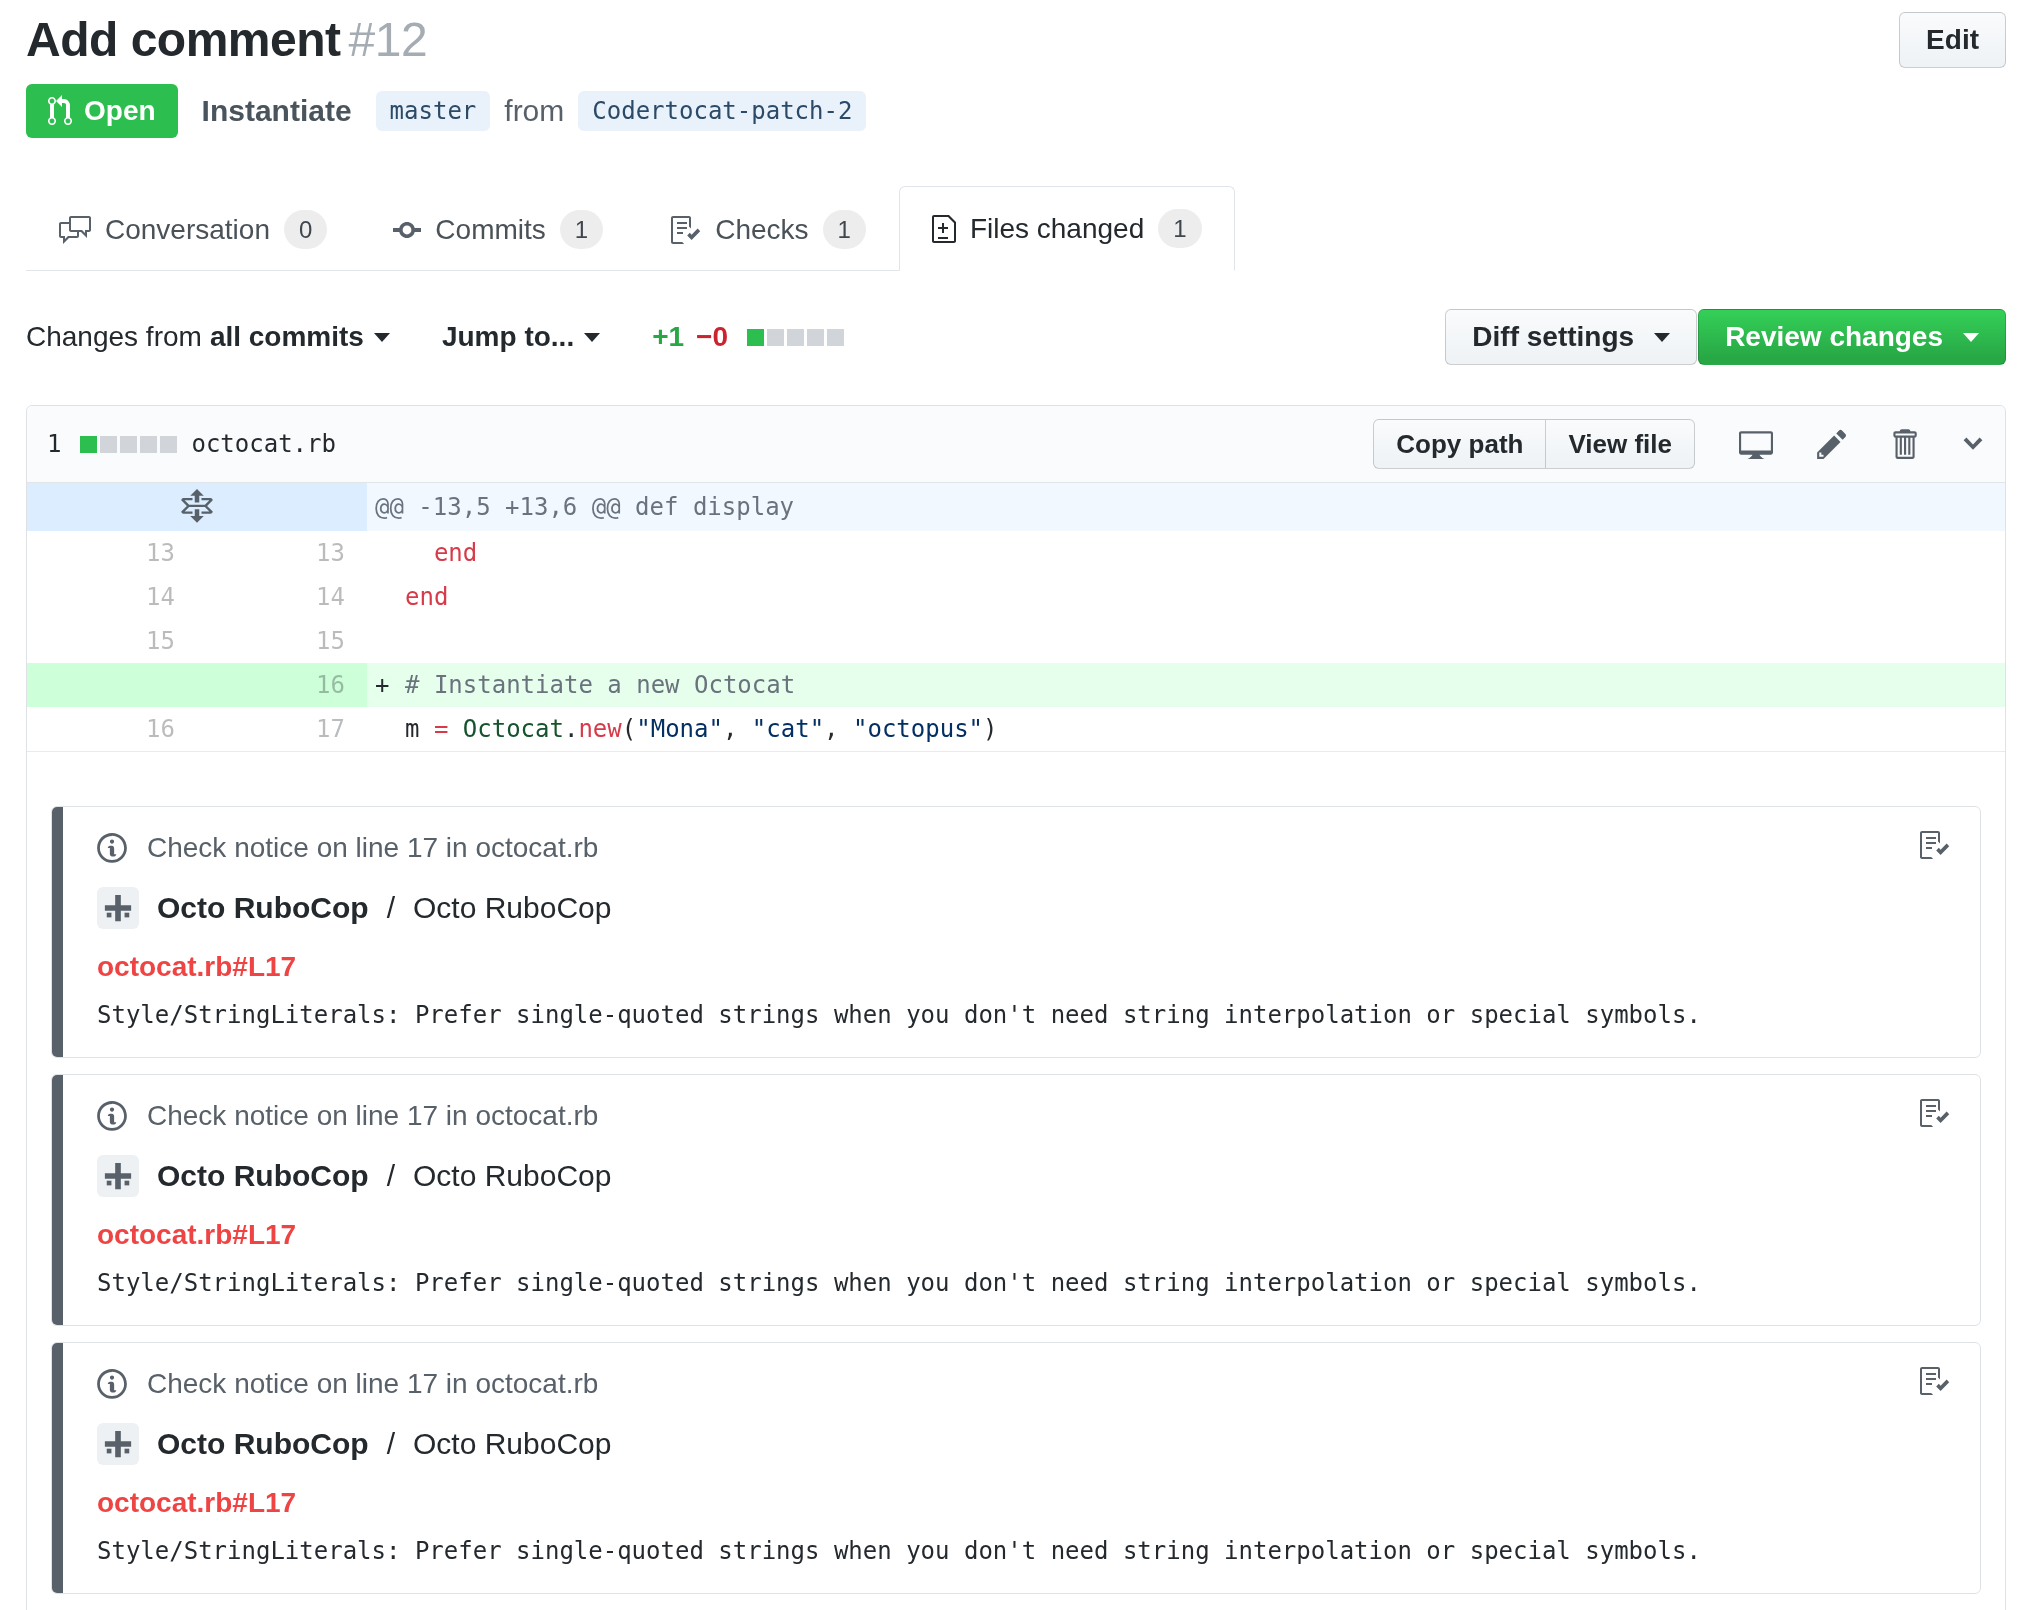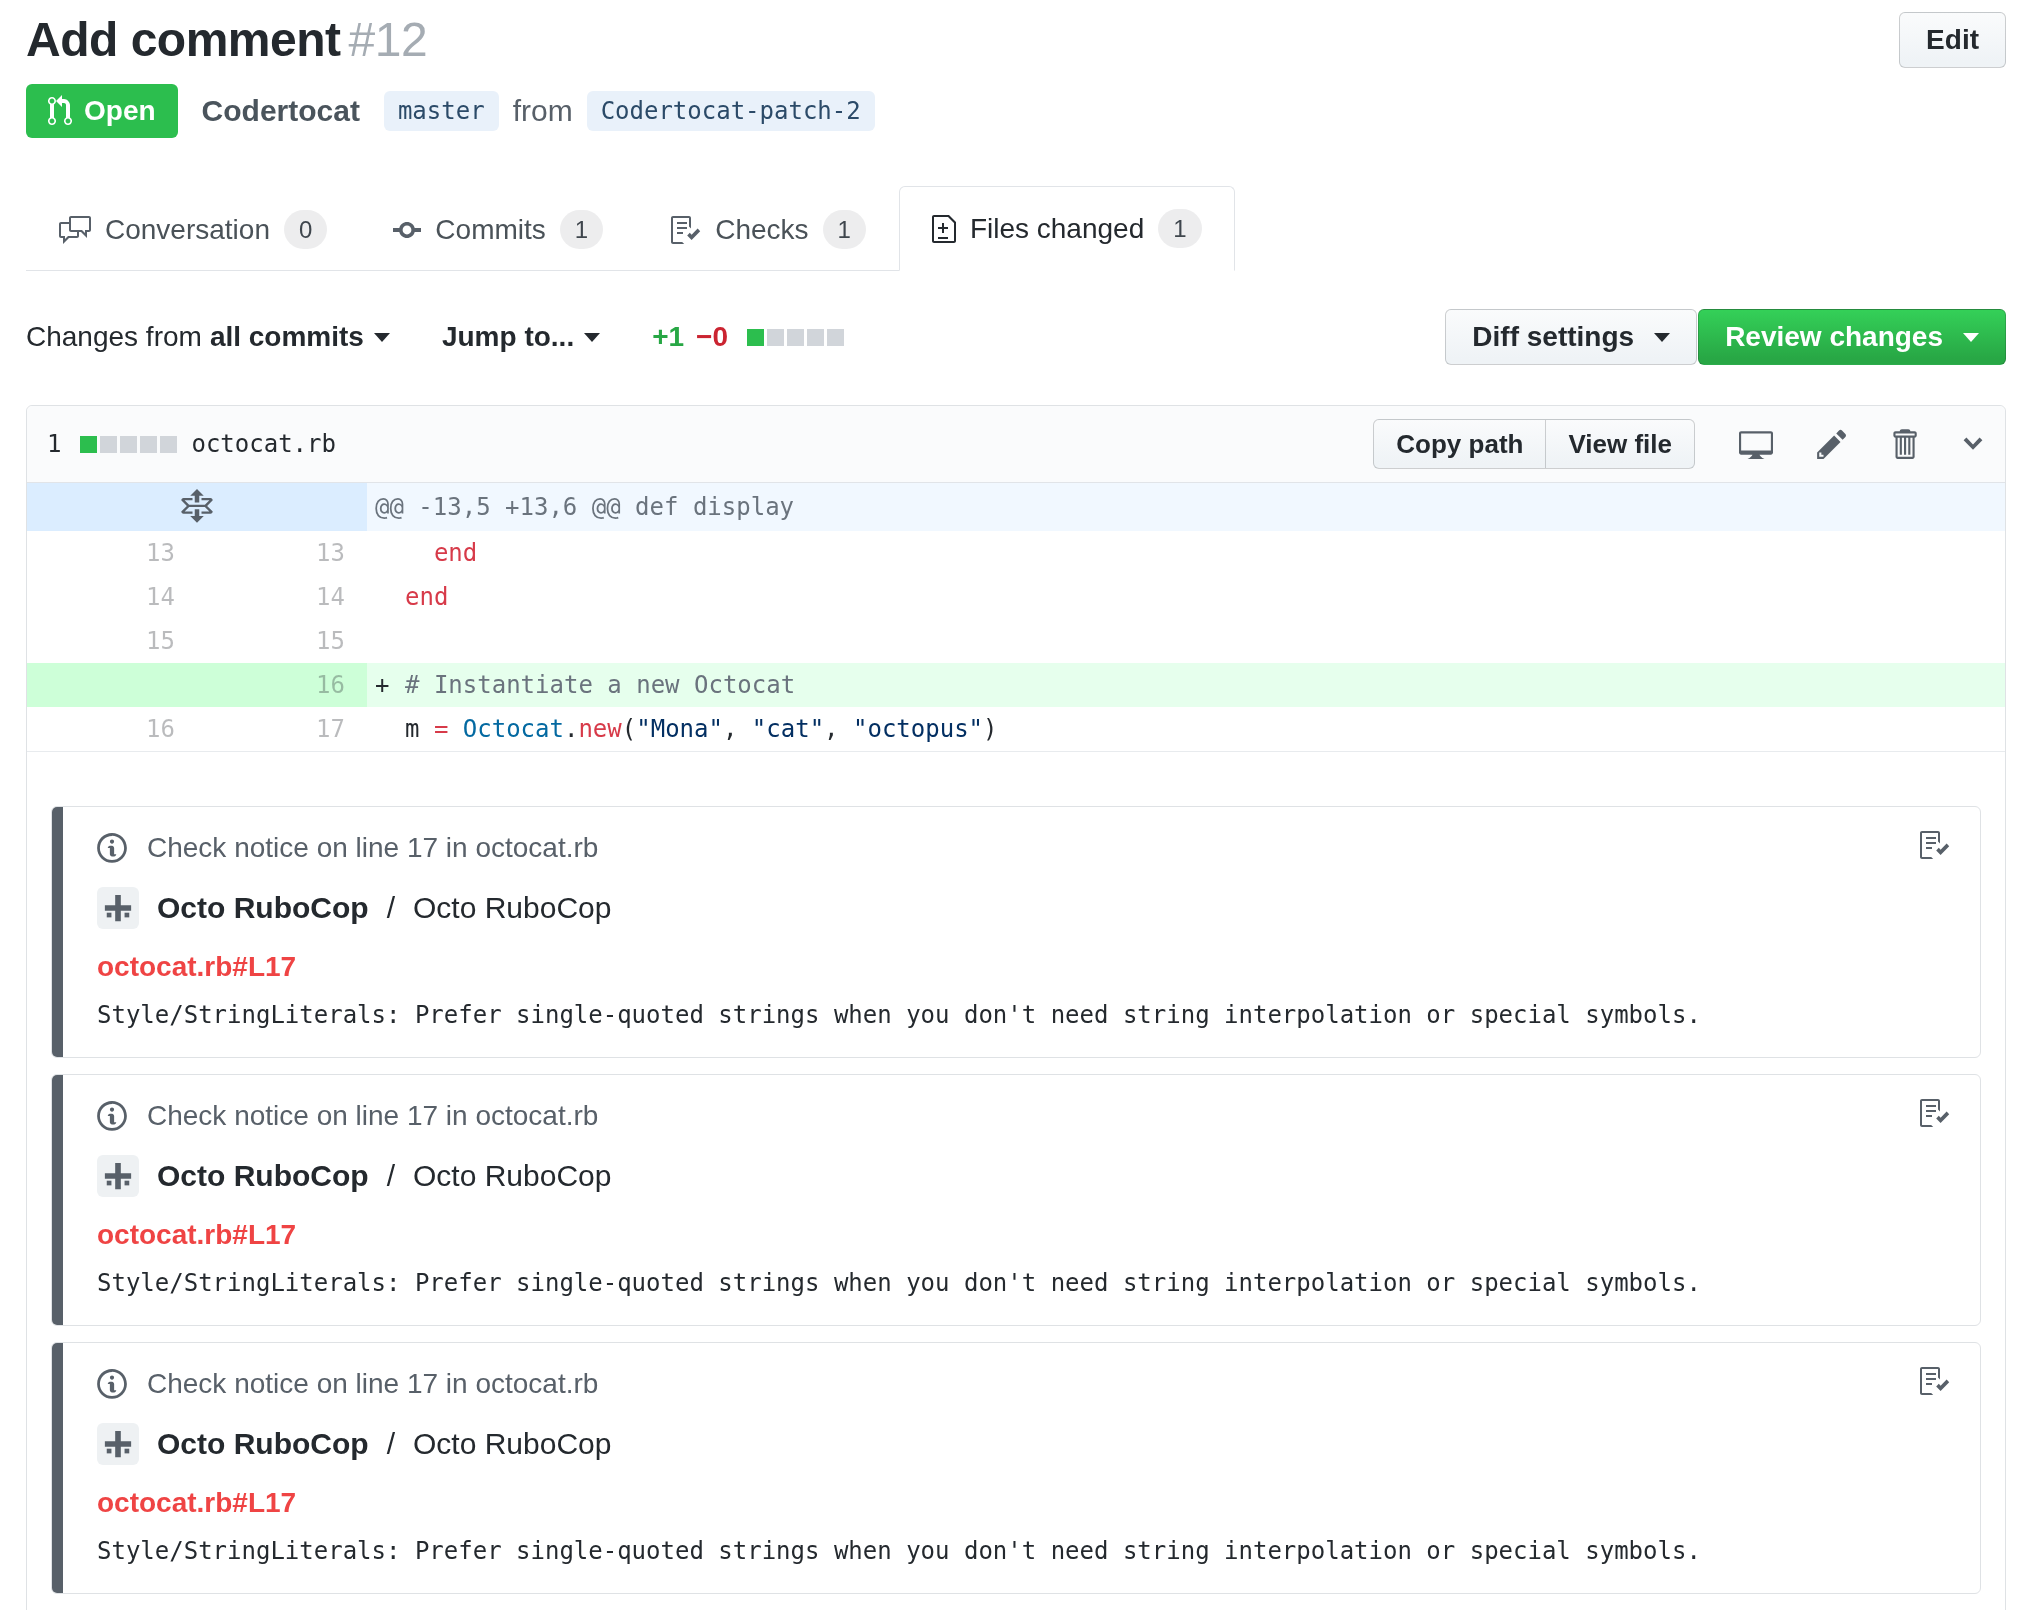--- a/index.html
+++ b/index.html
@@ -109,21 +109,21 @@
   .d-row { display:flex; min-height:44px; }
   .num {
     width:170px; flex:none; display:flex; align-items:center; justify-content:flex-end;
     padding-right:22px; color:rgba(27,31,35,.3); cursor:pointer;
   }
   .code { flex:1; display:flex; align-items:center; padding-left:8px; white-space:pre; color:#24292e; }
   .sign { display:inline-block; width:30px; }
   .d-row.add .num  { background:#cdffd8; }
   .d-row.add .code { background:#e6ffed; }
   .tok-k { color:#d73a49; }
-  .tok-v { color:#0369a1; }
+  .tok-v { color:#14532d; }
   .tok-s { color:#032f62; }
   .tok-c { color:#6a737d; }
 
   
   .annotations { border-top:1px solid #e8ebee; padding:54px 24px 52px; display:flex; flex-direction:column; gap:16px; font-family:"Liberation Sans", sans-serif; }
   .notice { display:flex; border:1px solid #dfe2e5; border-radius:6px; background:#fff; }
   .notice-bar { width:11px; flex:none; background:#586069; border-radius:5px 0 0 5px; }
   .notice-body { flex:1; position:relative; padding:24px 34px 28px; }
   .notice-head { display:flex; align-items:center; gap:20px; color:#586069; font-size:28px; }
   .notice-head svg { fill:#586069; flex:none; }
@@ -149,21 +149,21 @@
     <button class="btn">Edit</button>
   </div>
 
   <div class="status-row">
     <span class="state-badge">
       <svg width="24" height="32" viewBox="0 0 12 16">
           <path d="M11 11.28V5c-.03-.78-.34-1.47-.94-2.06C9.46 2.35 8.78 2.03 8 2H7V0L4 3l3 3V4h1c.27.02.48.11.69.31.21.2.3.42.31.69v6.28A1.993 1.993 0 0 0 10 15a1.993 1.993 0 0 0 1-3.72zm-1 2.92c-.66 0-1.2-.55-1.2-1.2 0-.65.55-1.2 1.2-1.2.65 0 1.2.55 1.2 1.2 0 .65-.55 1.2-1.2 1.2zM4 3c0-1.11-.89-2-2-2a1.993 1.993 0 0 0-1 3.72v6.56A1.993 1.993 0 0 0 2 15a1.993 1.993 0 0 0 1-3.72V4.72c.59-.34 1-.98 1-1.72zm-.8 10c0 .66-.55 1.2-1.2 1.2-.65 0-1.2-.55-1.2-1.2 0-.65.55-1.2 1.2-1.2.65 0 1.2.55 1.2 1.2zM2 4.2C1.34 4.2.8 3.65.8 3c0-.65.55-1.2 1.2-1.2.65 0 1.2.55 1.2 1.2 0 .65-.55 1.2-1.2 1.2z"></path>
         </svg>
       <span>Open</span>
     </span>
-    <span class="pr-author">Codertocat</span>
+    <span class="pr-author">Instantiate</span>
     <a class="branch-label">master</a>
     <span>from</span>
     <a class="branch-label">Codertocat-patch-2</a>
   </div>
 
   <nav class="tabnav">
     <a class="tab">
       <svg width="32" height="32" viewBox="0 0 16 16">
           <path d="M15 1H6c-.55 0-1 .45-1 1v2H1c-.55 0-1 .45-1 1v6c0 .55.45 1 1 1h1v3l3-3h4c.55 0 1-.45 1-1V9h1l3 3V9h1c.55 0 1-.45 1-1V2c0-.55-.45-1-1-1zM9 11H4.5L3 12.5V11H1V5h4v3c0 .55.45 1 1 1h3v2zm6-3h-2v1.5L11.5 8H6V2h9v6z"></path>
         </svg>

